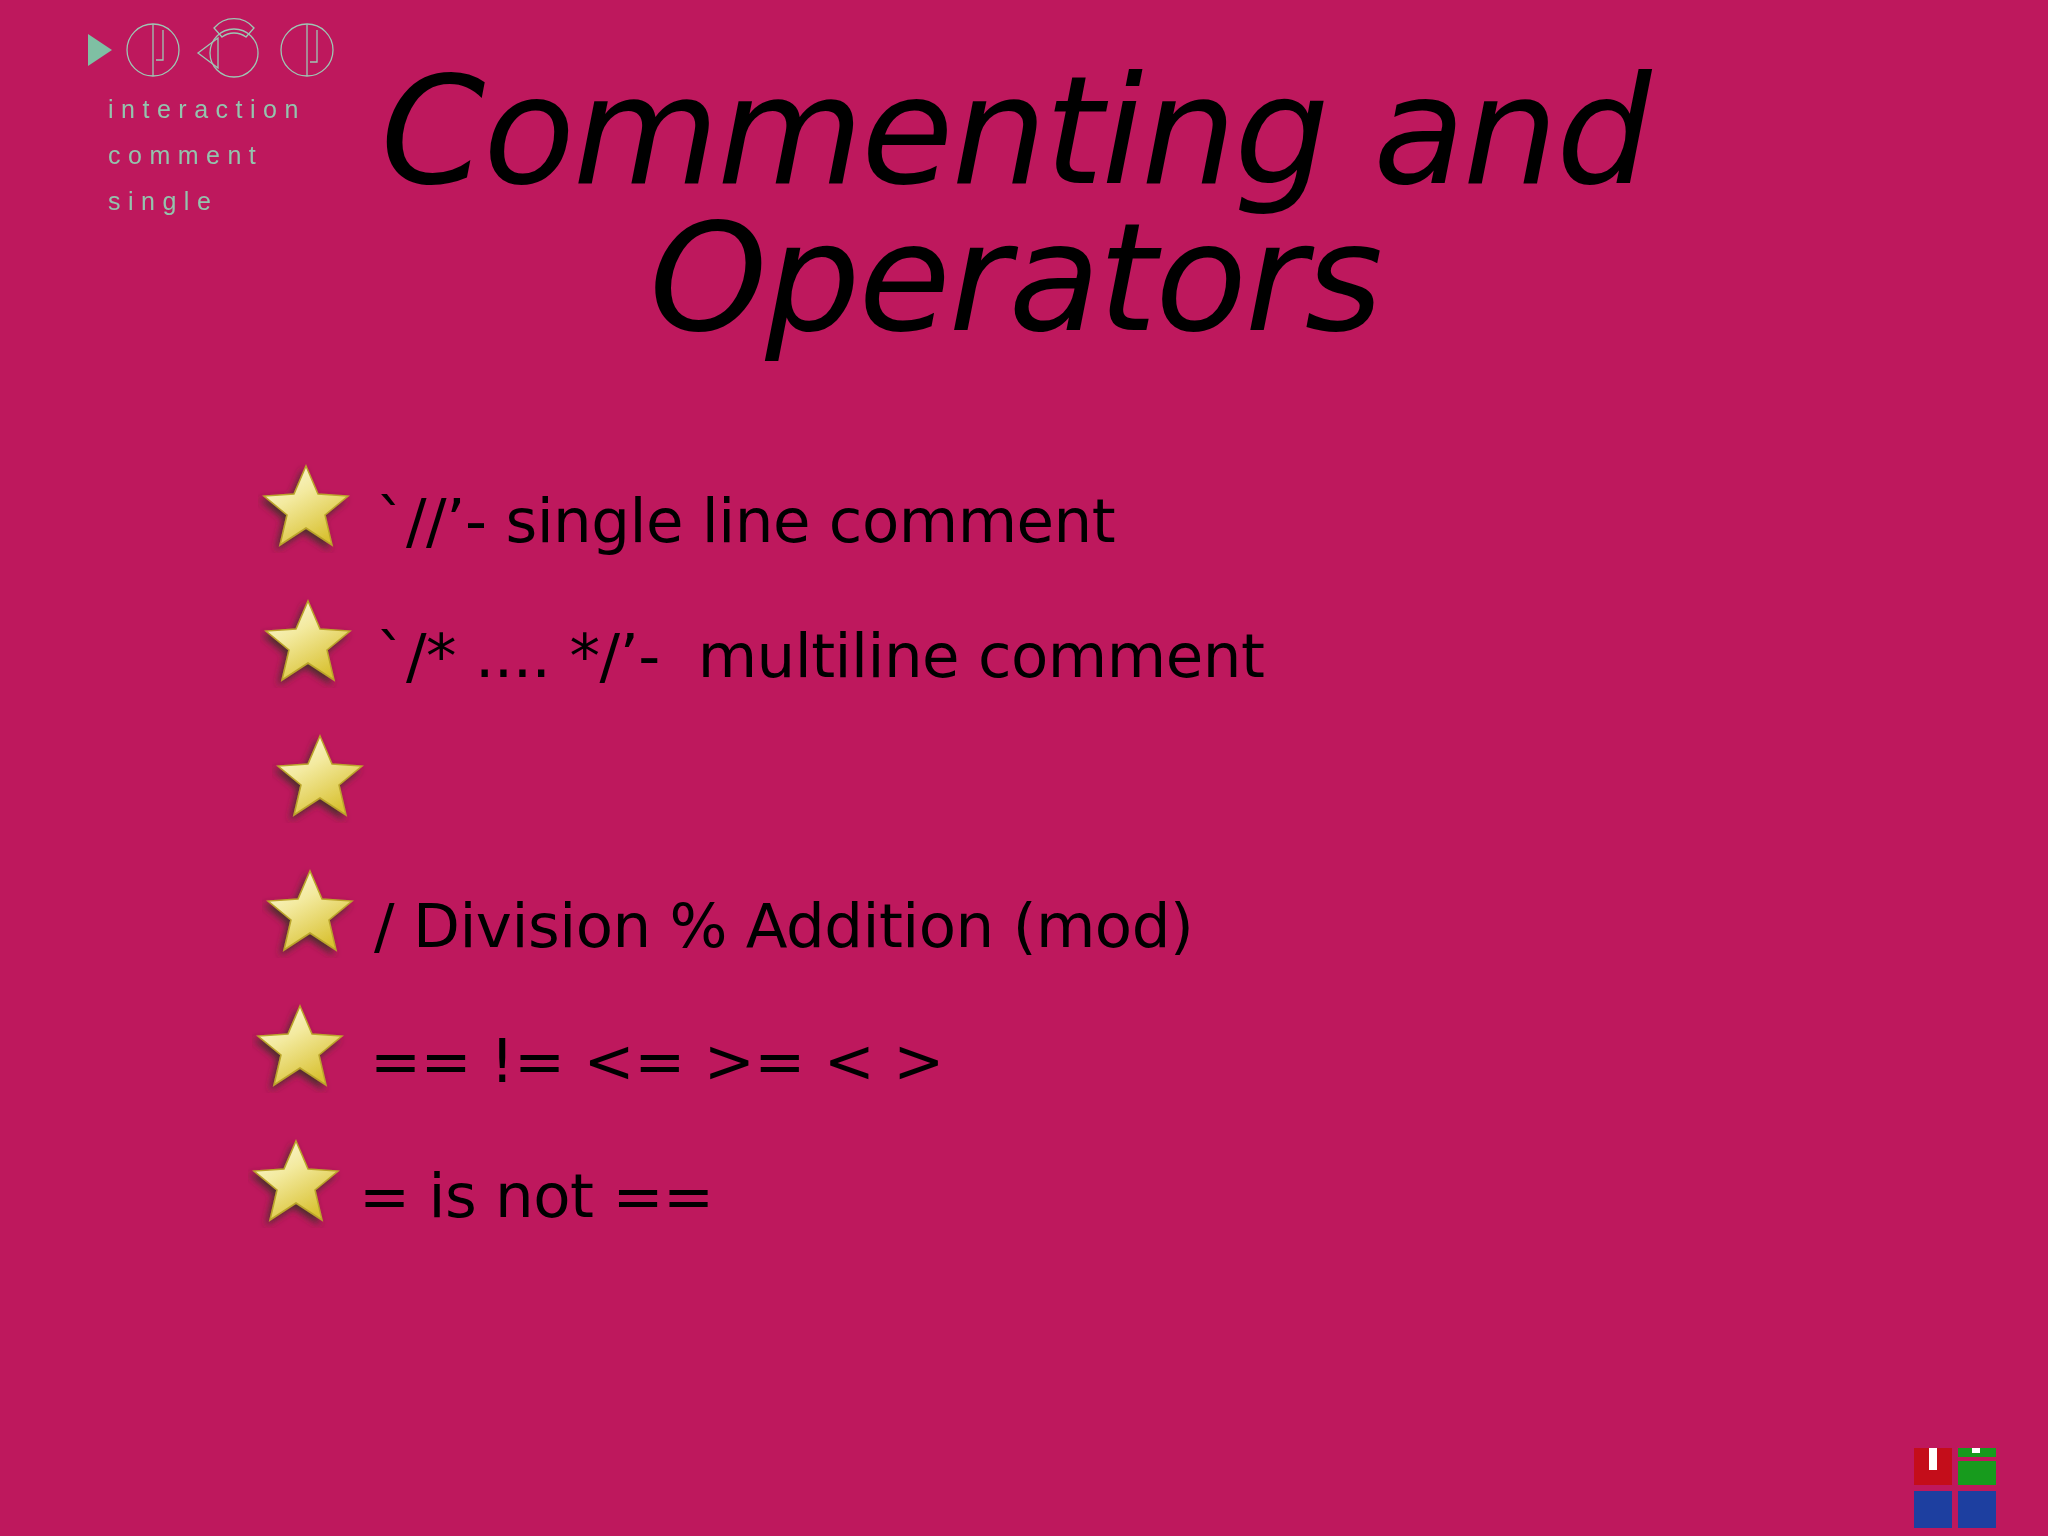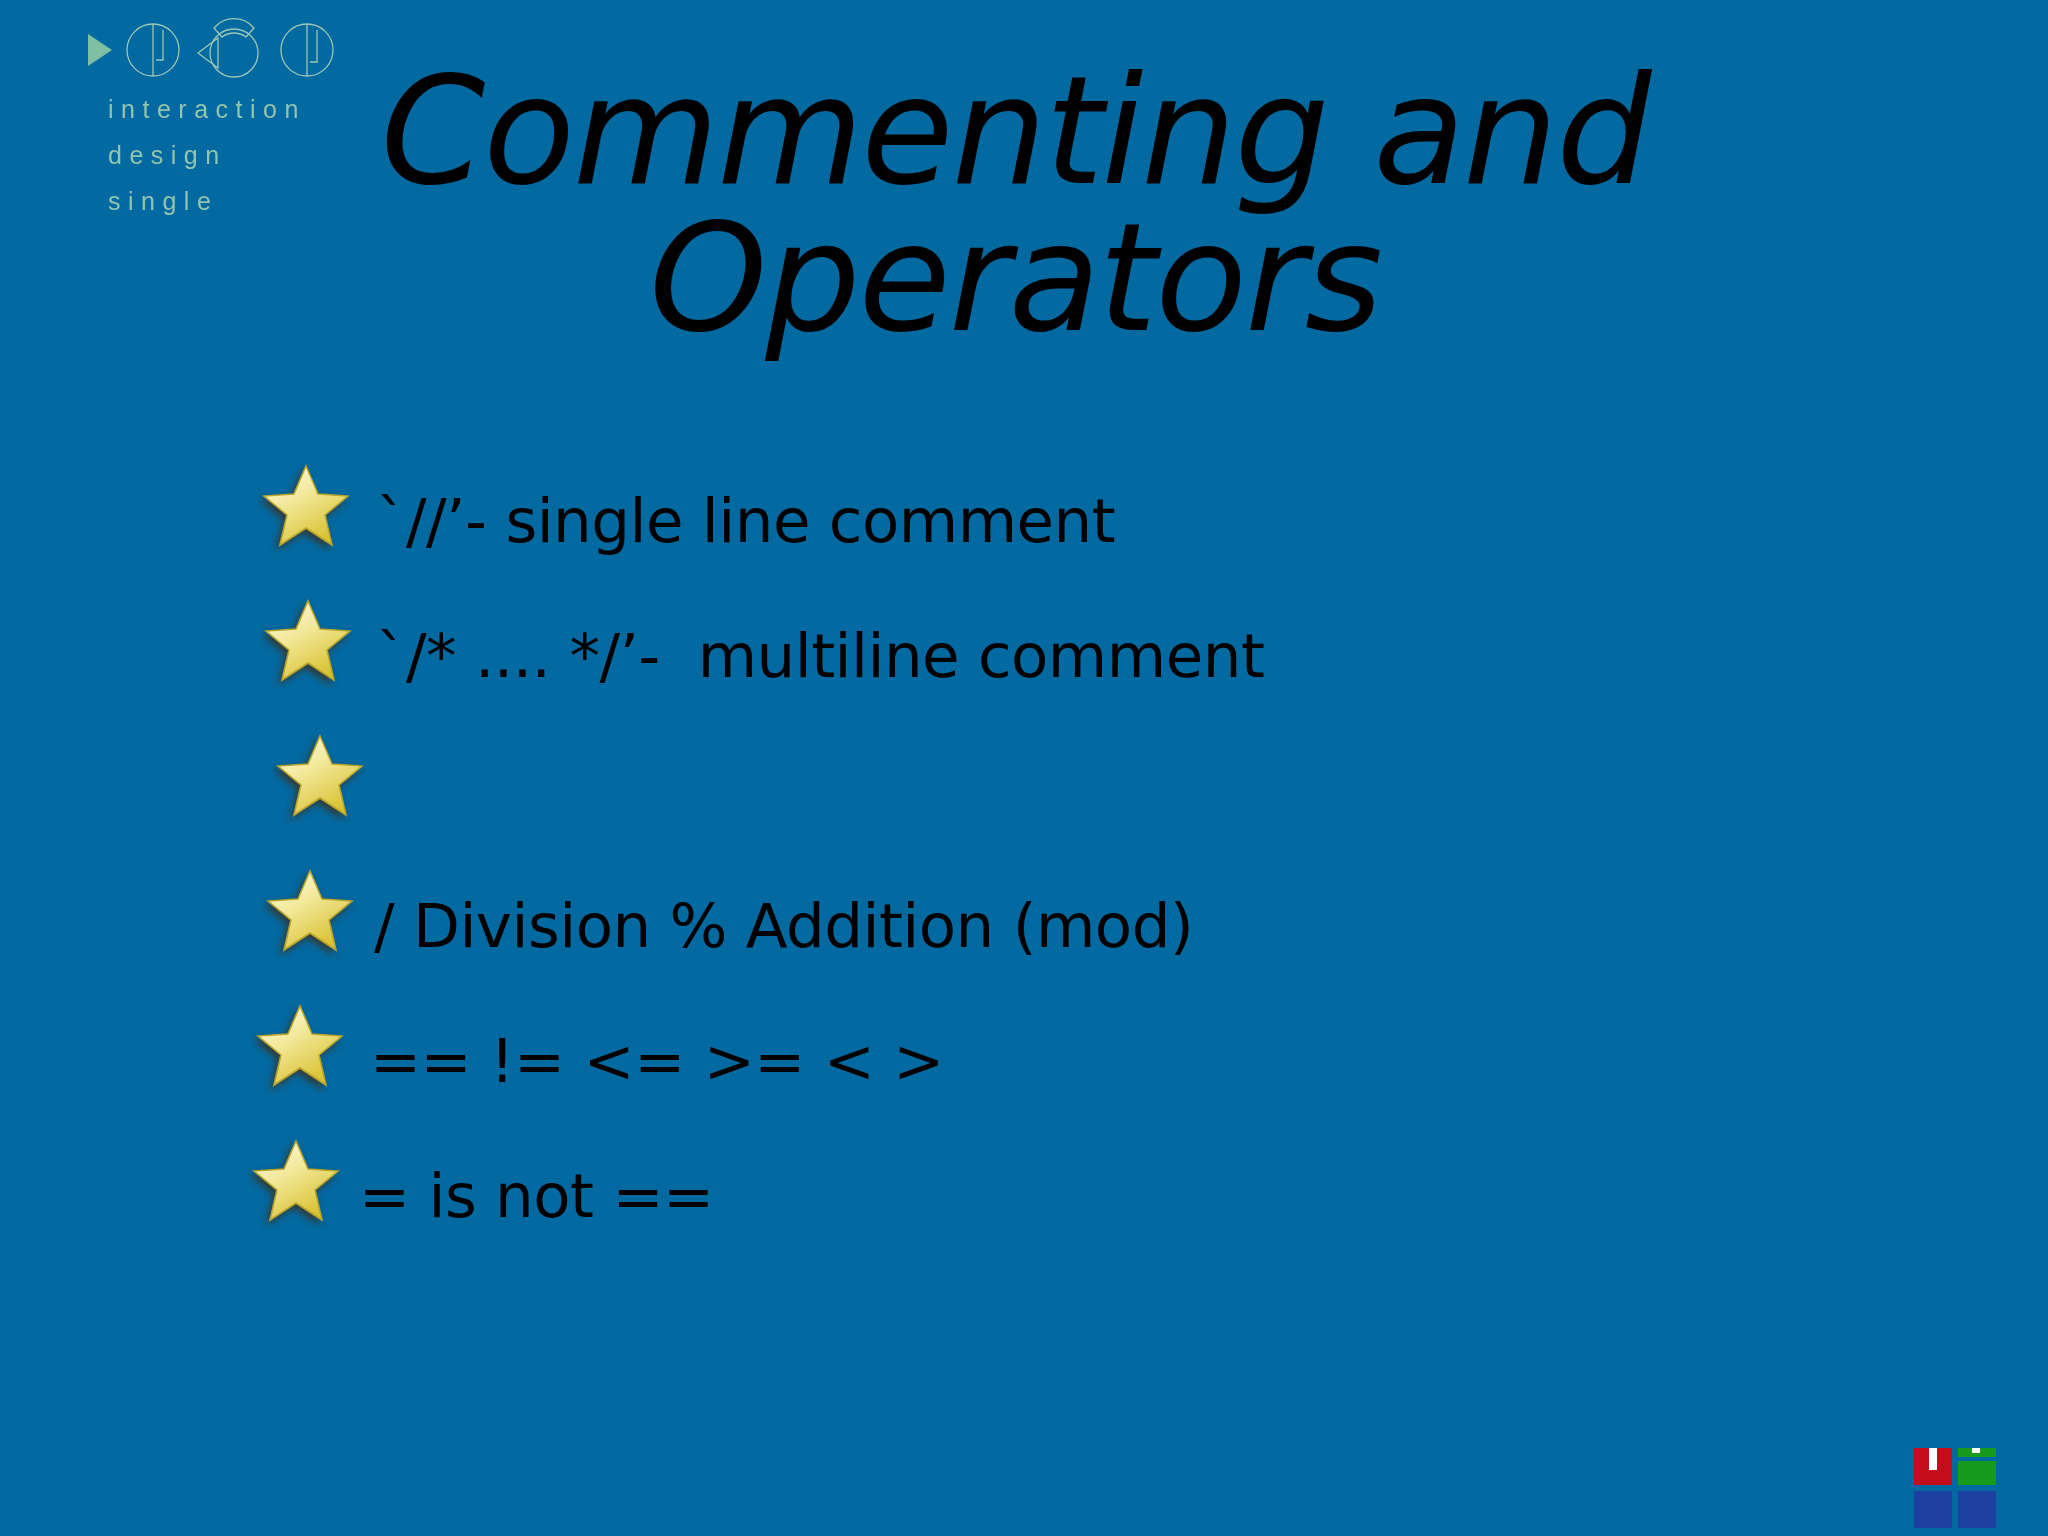--- a/index.html
+++ b/index.html
@@ -14,21 +14,21 @@
   body {
     font-family: "Liberation Sans", sans-serif;
     position: relative;
   }
 
   .slide {
     position: absolute;
     inset: 0;
     width: 2048px;
     height: 1536px;
-    background: #0369a1;
+    background: #be185d;
   }
 
   
   .brand {
     position: absolute;
     left: 78px;
     top: 10px;
     width: 300px;
   }
 
@@ -154,21 +154,21 @@
 
       <g fill="none" stroke="#9dc7b4" stroke-width="1.3">
         <circle cx="229" cy="40" r="26"></circle>
         <path d="M229 14 L229 66"></path>
         <path d="M239 20 L239 52 L232 52"></path>
       </g>
     </svg>
 
     <div class="brand-words">
       <span class="brand-word">interaction</span>
-      <span class="brand-word">design</span>
+      <span class="brand-word">comment</span>
       <span class="brand-word">single</span>
     </div>
   </div>
 
   <h1 class="title">Commenting and Operators</h1>
 
   <div class="bullets">
 
     <div class="bullet r1">
       <span class="bullet-star">

